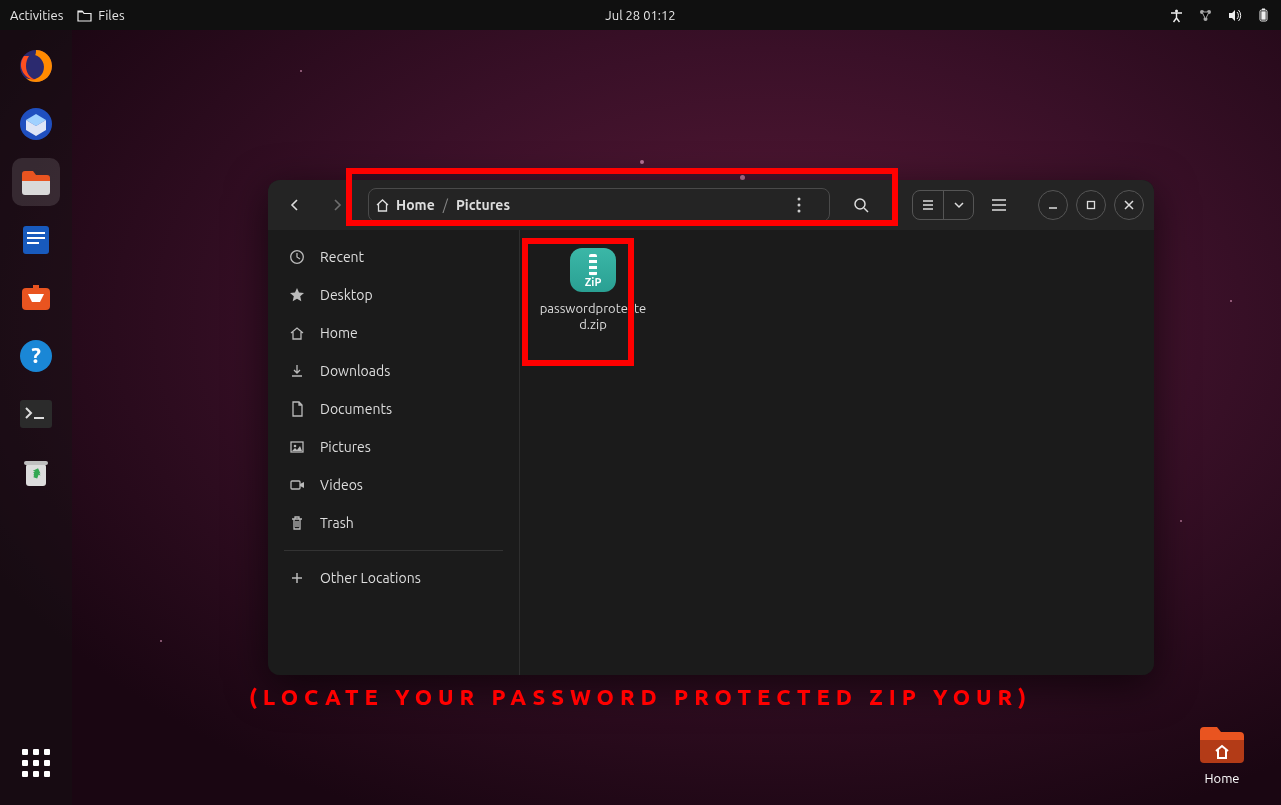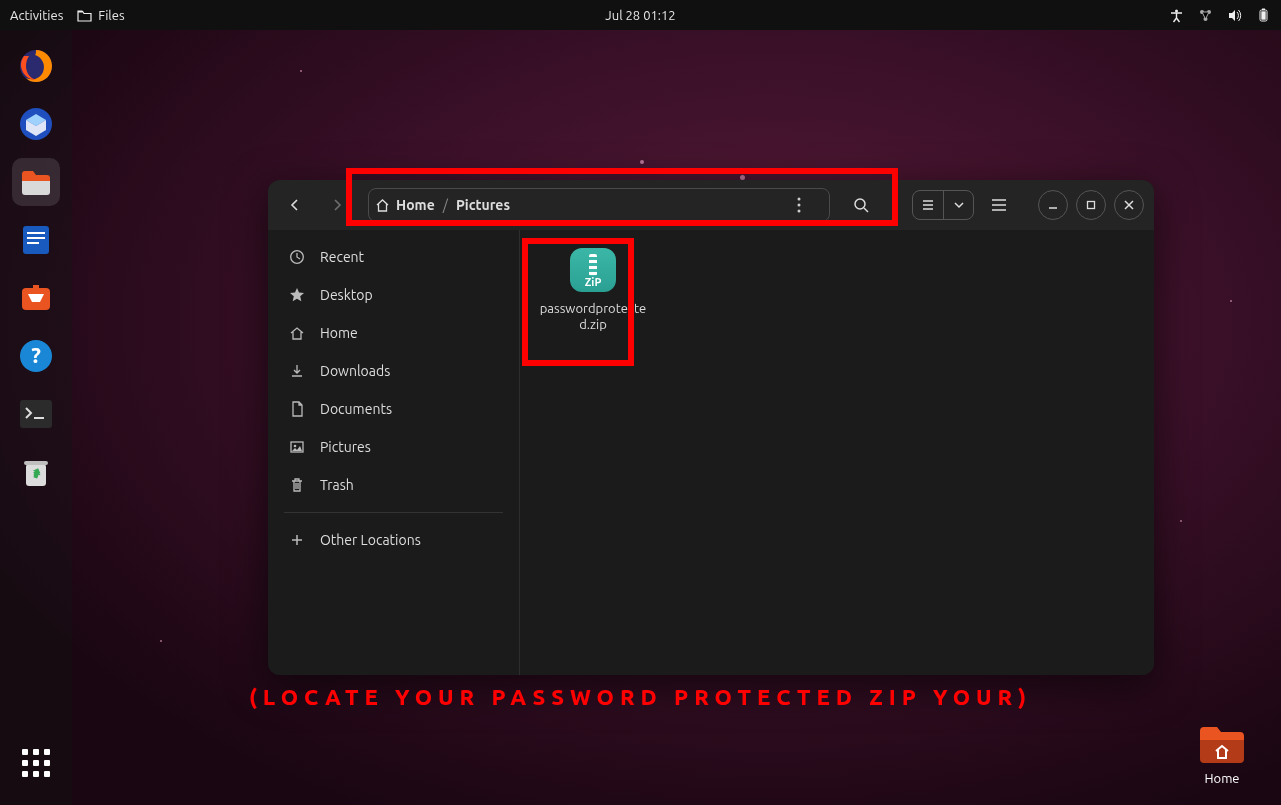--- a/index.html
+++ b/index.html
@@ -378,20 +378,29 @@
               <rect x="2" y="3" width="12" height="10" fill="none" stroke="#bbb" stroke-width="1.3"></rect>
               <circle cx="6" cy="7" r="1.3" fill="#bbb"></circle>
               <path fill="#bbb" d="M3 12l3-3 2 2 3-4 2 5z"></path>
             </svg>
           </span>
         <span>Pictures</span>
       </div>
       <div class="side-item">
         <span class="side-icon">
             <svg width="16" height="16" viewBox="0 0 16 16">
+              <rect x="2" y="4" width="9" height="8" rx="1" fill="none" stroke="#bbb" stroke-width="1.3"></rect>
+              <path fill="#bbb" d="M11 7l4-2v6l-4-2z"></path>
+            </svg>
+          </span>
+        <span>Videos</span>
+      </div>
+      <div class="side-item">
+        <span class="side-icon">
+            <svg width="16" height="16" viewBox="0 0 16 16">
               <path fill="none" stroke="#bbb" stroke-width="1.3" d="M3 4h10M5 4v10h6V4M6 4V2h4v2M7 6v6M9 6v6"></path>
             </svg>
           </span>
         <span>Trash</span>
       </div>
       <div class="side-sep"></div>
       <div class="side-item">
         <span class="side-icon">
             <svg width="16" height="16" viewBox="0 0 16 16">
               <path stroke="#bbb" stroke-width="1.5" d="M8 3v10M3 8h10"></path>

